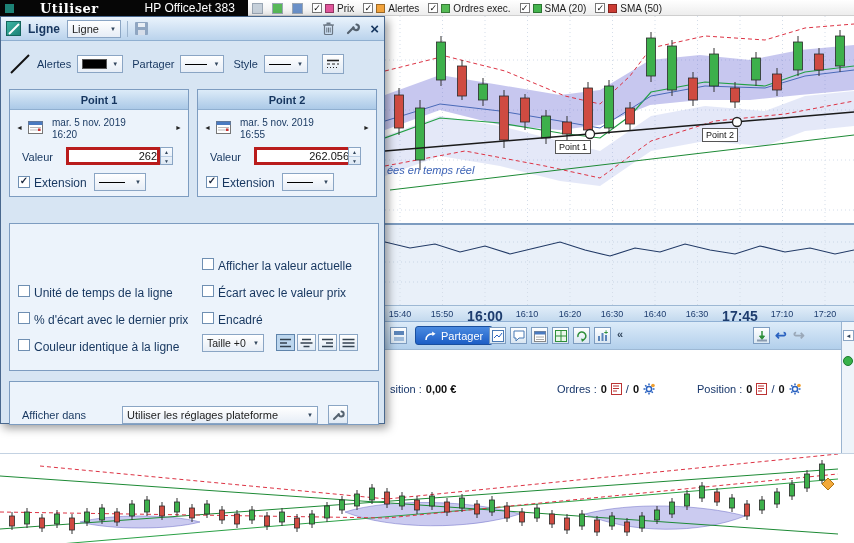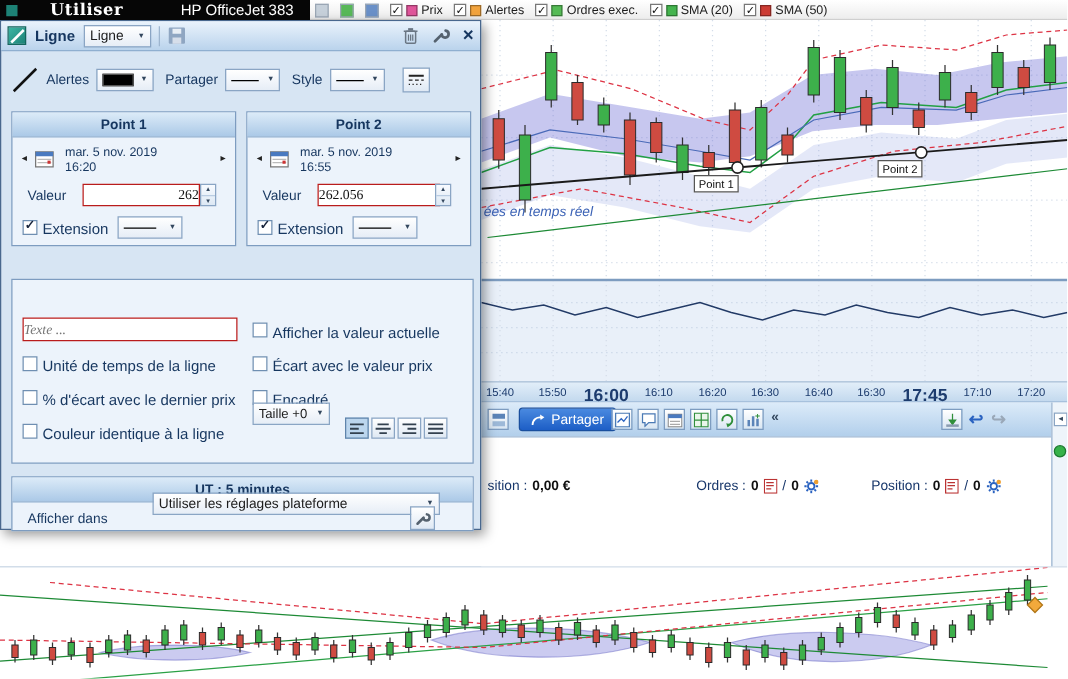--- a/index.html
+++ b/index.html
@@ -31,21 +31,21 @@
 .ico-btn{display:inline-flex;align-items:center;justify-content:center;flex:none}
 .close-x{font-size:15px;font-weight:bold;color:#16365f;line-height:1}
 .hline{display:inline-block;width:22px;border-top:2px solid #000}
 .hline.thin{border-top-width:1px}
 .dlg-row-label{font-size:11px;color:#16365f}
 .panel{position:absolute;border:1px solid #7d9cc0;background:#ecf3fb}
 .panel-h{height:20px;background:linear-gradient(#dcebf8,#abc9e7);border-bottom:1px solid #8fafd0;text-align:center;font-size:11px;font-weight:bold;color:#16365f;line-height:20px}
 .cb{width:12px;height:12px;background:#fff;border:1px solid #6f8fb2;display:inline-flex;align-items:center;justify-content:center;flex:none}
 .cb .mk{font-size:10px;font-weight:bold;color:#17233a;line-height:1;transform:translateY(-1px)}
 .cblbl{font-size:12px;color:#16365f;white-space:nowrap}
-.tinput{background:#fff;border:1px solid #b91c1c;font-size:11px;color:#111;font-family:Liberation Serif, serif}
+.tinput{background:#fff;border:3px solid #b91c1c;font-size:11px;color:#111;font-family:Liberation Sans, sans-serif}
 .spin{width:13px;height:18px;display:flex;flex-direction:column;border:1px solid #8aa5c4;background:linear-gradient(#f8fbff,#dde8f4)}
 .spin span{flex:1;font-size:5px;line-height:8px;text-align:center;color:#33475e}
 .spin span:first-child{border-bottom:1px solid #b9cce2}
 .sqbtn{border:1px solid #8aa5c4;background:linear-gradient(#ffffff,#dfe9f4);display:inline-flex;align-items:center;justify-content:center}
 .alignbtn{width:19px;height:17px}
 .alignbtn.active{background:#bcd6ee;border-color:#5f84ab}
 .navarr{font-size:7px;color:#222;line-height:1;cursor:default}
 .dateline{font-size:10px;color:#16365f;line-height:12px;white-space:nowrap}
 
 
@@ -582,55 +582,54 @@
             <line x1="2" y1="10" x2="13" y2="10" stroke="#bbb"></line>
             <rect x="10" y="8.5" width="2.5" height="2.5" fill="#c33"></rect>
           </svg>
       </span>
       <div class="abs" style="left:42px;top:27px">
         <div class="dateline">mar. 5 nov. 2019</div>
         <div class="dateline">16:55</div>
       </div>
       <span class="abs navarr" style="left:165px;top:34px">►</span>
       <span class="abs dlg-row-label" style="left:12px;top:61px">Valeur</span>
-      <input class="abs tinput" style="left: 56px; top: 57px; width: 98px; height: 18px; text-align: left;" value="262.056">
+      <input class="abs tinput" style="left: 56px; top: 57px; width: 98px; height: 18px; text-align: right;" value="262.056">
       <span class="abs spin" style="left:150px;top:57px">
         <span>▲</span>
         <span>▼</span>
       </span>
       <span class="abs cb" style="left:8px;top:86px">
           <span class="mk">✓</span>
         </span>
       <span class="abs cblbl" style="left:24px;top:86px">Extension</span>
       <span class="abs dd" style="left:84px;top:83px;width:52px">
         <span class="hline thin" style="width:26px"></span>
         <span class="arr">▼</span>
       </span>
     </div>
 
     <div class="panel" style="left:8px;top:206px;width:370px;height:148px">
-      <input class="abs tinput" style="left: 8px; top: 30px; width: 172px; height: 19px; font-style: italic; color: rgb(153, 153, 153);" placeholder="Texte ...">
 
       <span class="abs cb" style="left:192px;top:34px"></span>
       <span class="abs cblbl" style="left:208px;top:35px">Afficher la valeur actuelle</span>
 
       <span class="abs cb" style="left:8px;top:61px"></span>
       <span class="abs cblbl" style="left:24px;top:62px">Unité de temps de la ligne</span>
       <span class="abs cb" style="left:192px;top:61px"></span>
       <span class="abs cblbl" style="left:208px;top:62px">Écart avec le valeur prix</span>
 
       <span class="abs cb" style="left:8px;top:88px"></span>
       <span class="abs cblbl" style="left:24px;top:89px">% d'écart avec le dernier prix</span>
       <span class="abs cb" style="left:192px;top:88px"></span>
       <span class="abs cblbl" style="left:208px;top:89px">Encadré</span>
 
       <span class="abs cb" style="left:8px;top:115px"></span>
       <span class="abs cblbl" style="left:24px;top:116px">Couleur identique à la ligne</span>
 
-      <span class="abs dd" style="left:192px;top:98px;width:62px">
+      <span class="abs dd" style="left:192px;top:110px;width:62px">
         <span style="font-size:10.5px">Taille +0</span>
         <span class="arr">▼</span>
       </span>
       <span class="abs sqbtn alignbtn active" style="left:266px;top:110px">
         <svg width="15" height="14">
             <g stroke="#33414f" stroke-width="1.5">
               <line x1="2" y1="3.5" x2="13" y2="3.5"></line>
               <line x1="2" y1="7" x2="9" y2="7"></line>
               <line x1="2" y1="10.5" x2="13" y2="10.5"></line>
             </g>
@@ -659,23 +658,22 @@
             <g stroke="#33414f" stroke-width="1.5">
               <line x1="1.5" y1="3.5" x2="13.5" y2="3.5"></line>
               <line x1="1.5" y1="7" x2="13.5" y2="7"></line>
               <line x1="1.5" y1="10.5" x2="13.5" y2="10.5"></line>
             </g>
           </svg>
       </span>
     </div>
 
     <div class="panel" style="left:8px;top:364px;width:370px;height:44px">
-      <div class="panel-h">UT : 5 minutes</div>
       <span class="abs dlg-row-label" style="left:12px;top:27px">Afficher dans</span>
-      <span class="abs dd" style="left:112px;top:12px;width:230px">
+      <span class="abs dd" style="left:112px;top:24px;width:196px">
         <span>Utiliser les réglages plateforme</span>
         <span class="arr">▼</span>
       </span>
       <span class="abs sqbtn" style="left:318px;top:23px;width:20px;height:19px">
         <svg width="14" height="14">
             <g stroke="#55626f" stroke-width="2" fill="none" stroke-linecap="round">
               <path d="M10.5,3.5 a2.5,2.5 0 1 1 -2.8,2.8"></path>
               <path d="M7.8,6.2 L3,11"></path>
             </g>
           </svg>

